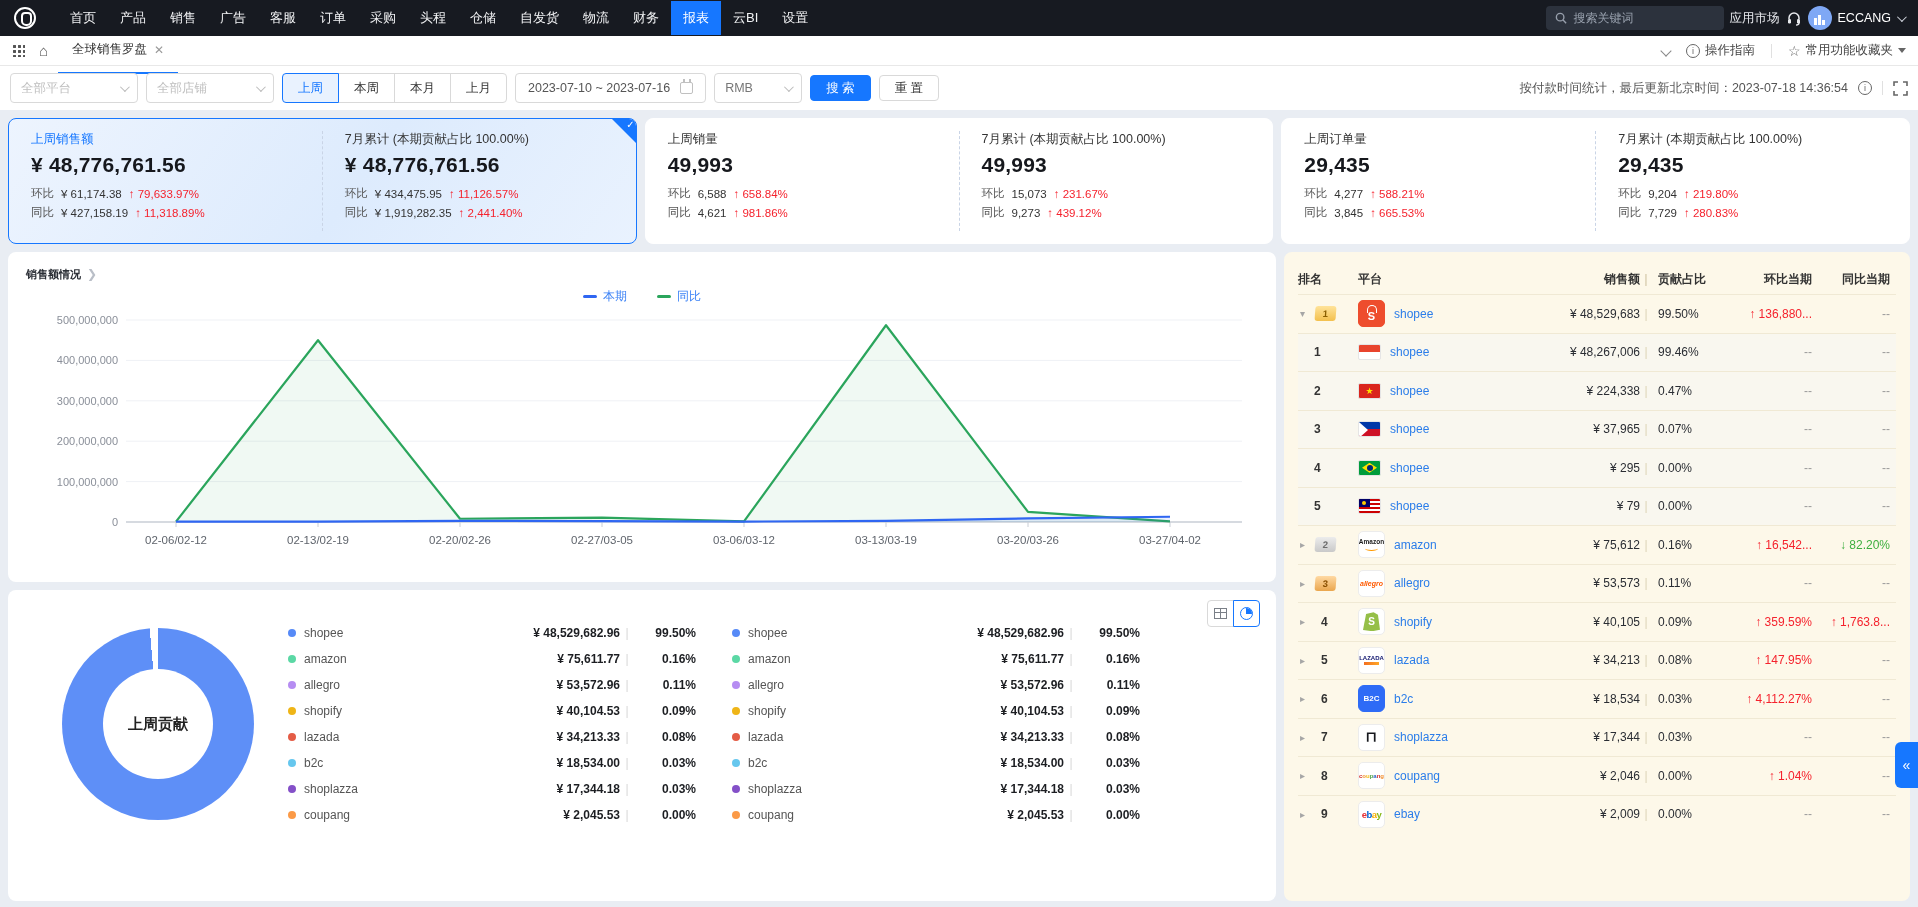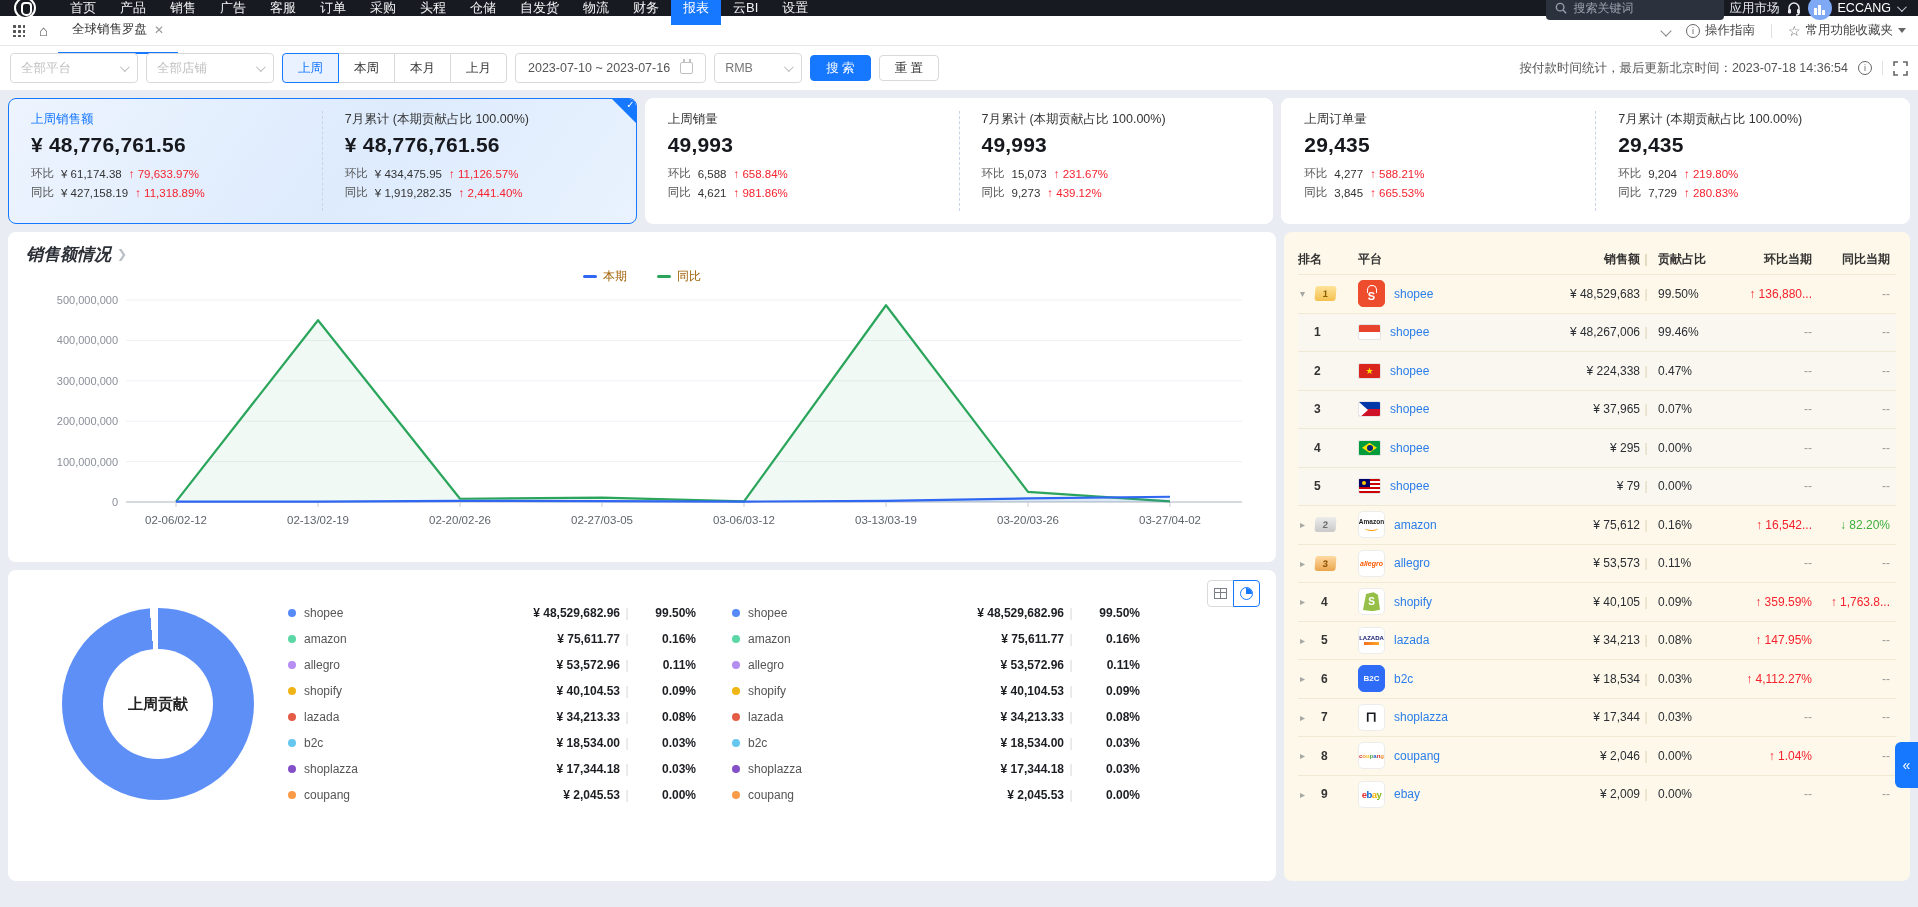--- a/index.html
+++ b/index.html
@@ -1,20 +1,20 @@
 <!DOCTYPE html>
 <html><head>
 <meta charset="utf-8">
 <style>
   * { box-sizing: border-box; margin: 0; padding: 0; }
   html,body { width:1918px; height:907px; overflow:hidden; }
   body { font-family:"Liberation Sans","DejaVu Sans",sans-serif; font-size:13px; color:#333; background:#e9edf3; }
 
   
-  .topnav { height:16px; background:#171a21; display:flex; align-items:center; padding:0 14px; }
+  .topnav { height:36px; background:#171a21; display:flex; align-items:center; padding:0 14px; }
   .logo { width:22px; height:22px; border-radius:50%; border:2px solid #fff; background:#171a21; position:relative; margin-right:22px; flex:0 0 auto; }
   .logo::before { content:""; position:absolute; left:5px; top:3px; width:7px; height:10px; border:2px solid #fff; border-radius:4px 4px 5px 5px; }
   .menu { display:flex; align-items:center; height:34px; }
   .nav-item { color:#f2f3f5; font-size:13px; padding:0 12px; height:34px; line-height:34px; cursor:pointer; white-space:nowrap; }
   .nav-item.active { background:#1677ff; color:#fff; }
   .nav-right { margin-left:auto; display:flex; align-items:center; gap:6px; color:#e8eaee; }
   .nav-search { width:178px; height:24px; background:#2c323d; border-radius:4px; display:flex; align-items:center; gap:7px; padding:0 9px; color:#98a0ad; font-size:12px; cursor:text; }
   .avatar { width:24px; height:24px; border-radius:50%; background:#7fa8f5; display:flex; align-items:flex-end; justify-content:center; gap:1.5px; padding-bottom:5px; }
   .avatar i { width:2.5px; background:#fff; display:block; }
   .avatar i:nth-child(1){height:7px} .avatar i:nth-child(2){height:10px} .avatar i:nth-child(3){height:5px}
@@ -66,24 +66,24 @@
   .m-value { font-size:21px; font-weight:bold; color:#16181d; margin-bottom:9px; letter-spacing:.2px; }
   .m-line { font-size:11.5px; color:#555; margin-top:4px; display:flex; gap:7px; align-items:center; white-space:nowrap; }
   .m-line .val { color:#333; }
   .chg.red { color:#f5222d; }
 
   .main-row { display:flex; gap:8px; flex:1; min-height:0; }
   .left-col { width:1268px; flex:0 0 auto; display:flex; flex-direction:column; gap:8px; }
   .card { background:#fff; border-radius:8px; }
   .chart-card { height:330px; padding:12px 18px; }
   .card-title-row { display:flex; align-items:center; height:20px; }
-  .card-title { font-size:17px; font-weight:bold; color:#2b2f36;font-style:italic; }
+  .card-title { font-size:11px; font-weight:bold; color:#2b2f36; }
   .title-chev { color:#b9bec7; margin-left:6px; font-size:12px; cursor:pointer; }
   .legend-row { display:flex; justify-content:center; align-items:center; gap:30px; height:24px; }
-  .lg-item { display:flex; align-items:center; gap:6px; font-size:12px; color:#a16207; cursor:pointer; }
+  .lg-item { display:flex; align-items:center; gap:6px; font-size:12px; color:#3b82f6; cursor:pointer; }
   .lg-dash { width:14px; height:3px; border-radius:2px; display:inline-block; }
   .ytick { font-size:11px; fill:#8a8f99; }
   .xtick { font-size:11.5px; fill:#5f646c; }
 
   .donut-card { flex:1; padding:12px 18px; position:relative; min-height:0; }
   .toggles { position:absolute; right:16px; top:10px; display:flex; }
   .tgl { width:27px; height:27px; border:1px solid #d9d9d9; background:#fff; display:flex; align-items:center; justify-content:center; cursor:pointer; }
   .tgl:first-child { border-radius:4px 0 0 4px; }
   .tgl:last-child { border-radius:0 4px 4px 0; margin-left:-1px; }
   .tgl.active { border-color:#1677ff; z-index:2; }

